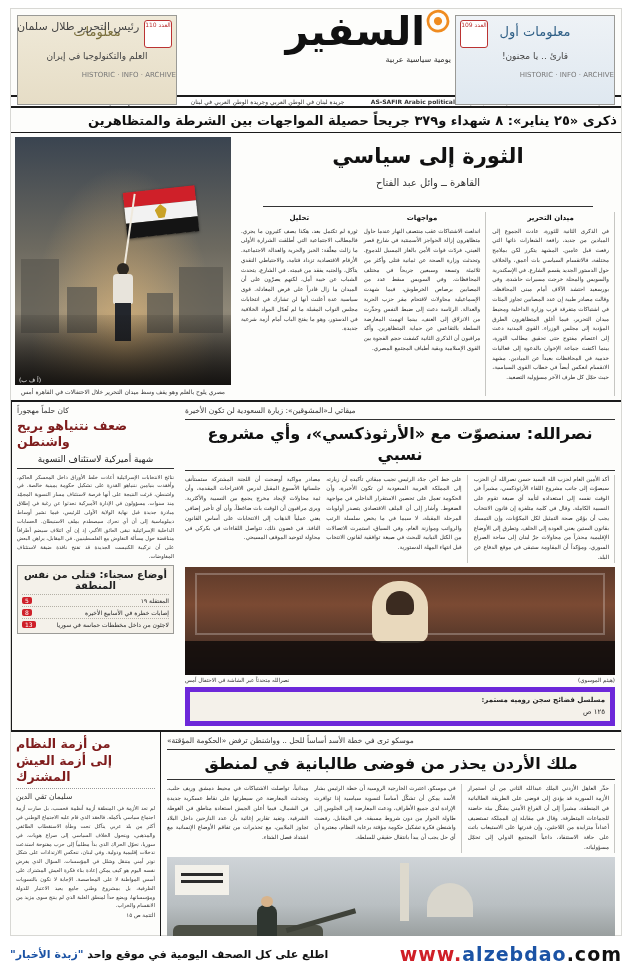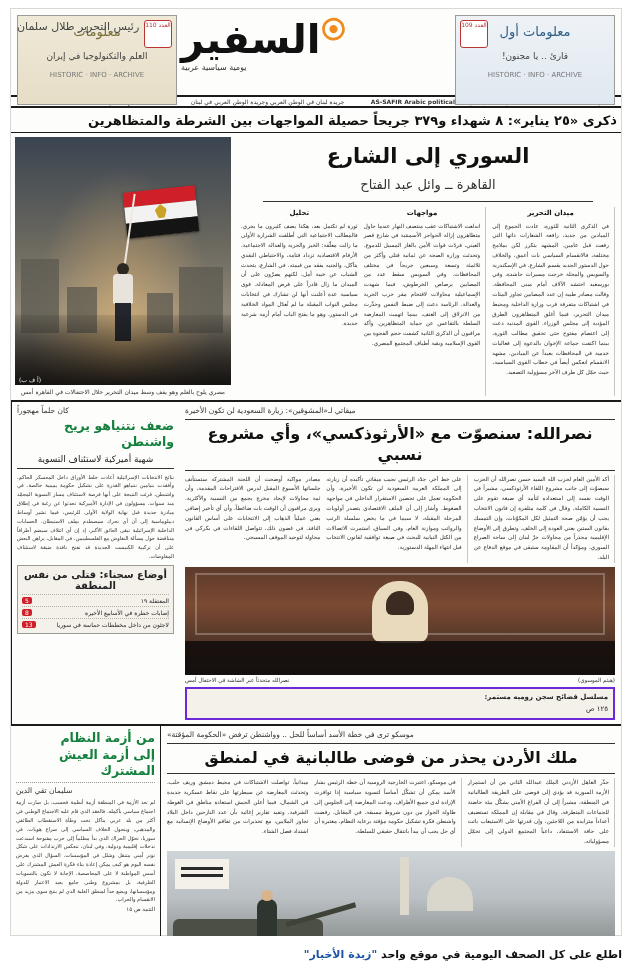--- a/index.html
+++ b/index.html
@@ -25,23 +25,23 @@
     border-radius:3px;font-size:6px;color:#b33;text-align:center;line-height:1.4;
     background:#fff;
   }
   .mh-left .mh-badge{right:4px;}
   .mh-right .mh-badge{left:4px;}
   .mh-kicker{
     font-size:13px;color:#7a6f3c;text-align:center;margin-top:8px;letter-spacing:1px;
   }
   .mh-right .mh-kicker{color:#2f5f86;}
   .mh-sub{font-size:9px;text-align:center;color:#444;margin-top:12px;}
-  .mh-strip{font-size:7px;text-align:center;color:#777;margin-top:10px;}
+  .mh-strip{font-size:7px;text-align:right;color:#777;margin-top:10px;}
   .mh-center{
-    position:absolute;left:50%;transform:translateX(-50%);top:8px;width:270px;text-align:left;
+    position:absolute;left:50%;transform:translateX(-50%);top:0;width:270px;text-align:right;
   }
   .logo{
     font-size:40px;font-weight:bold;color:#111;letter-spacing:-2px;line-height:1;
     font-family:"DejaVu Sans",sans-serif;
   }
   .logo .drop{color:#ef8b1f;font-size:26px;vertical-align:super;}
   .logo-tag{font-size:8px;color:#333;letter-spacing:2px;margin-top:4px;}
   .mh-center-left{position:absolute;right:6px;top:10px;font-size:7px;color:#444;text-align:right;line-height:1.5;}
   .mh-center-right{position:absolute;left:6px;top:10px;font-size:11px;color:#444;text-align:left;line-height:1.5;}
   .mh-meta{
@@ -81,48 +81,48 @@
   .flag .black{background:#141414;}
   .flag .eagle{position:absolute;left:30px;top:15px;width:12px;height:14px;background:#c9a227;clip-path:polygon(50% 0,100% 40%,75% 100%,25% 100%,0 40%);}
   .photo-cap{font-size:6px;color:#333;text-align:center;margin-top:2px;line-height:1.5;}
   .photo-num{position:absolute;left:4px;bottom:2px;font-size:6px;color:#eee;}
   .lead-text{flex:1;padding:4px 6px;box-sizing:border-box;display:flex;flex-direction:column;}
   .lead-head{
     text-align:center;color:#111;font-weight:bold;line-height:1.25;
     font-size:23px;margin:6px 0 4px;
   }
   .lead-head .l2{display:block;font-size:21px;}
-  .lead-byline{font-size:13px;text-align:center;color:#333;border-bottom:1px solid #333;padding-bottom:9px;margin:4px 22px 5px;}
+  .lead-byline{font-size:10px;text-align:center;color:#333;border-bottom:1px solid #333;padding-bottom:18px;margin:4px 22px 5px;}
   .cols{display:flex;gap:6px;flex:1;}
   .col{flex:1;font-size:5.6px;line-height:1.75;color:#2b2b2b;text-align:justify;}
   .col .subh{font-weight:bold;font-size:7px;text-align:center;color:#111;margin-bottom:2px;}
   .ruled{border-right:1px solid #c6c6c2;padding-right:5px;}
   
   .band{display:flex;border-bottom:2px solid #1b1b1b;}
   .band-right{width:168px;border-left:1px solid #1b1b1b;padding:4px 5px;box-sizing:border-box;}
   .band-main{flex:1;padding:4px 6px;box-sizing:border-box;}
   .sec-kicker{font-size:7.5px;text-align:left;color:#333;margin-bottom:3px;}
   .sec-head{font-size:16px;font-weight:bold;text-align:center;color:#111;line-height:1.3;}
-  .sec-head-sm{font-size:12.5px;font-weight:bold;text-align:right;color:#15803d;line-height:1.3;}
+  .sec-head-sm{font-size:12.5px;font-weight:bold;text-align:left;color:#7f1d1d;line-height:1.3;}
   .sec-sub{font-size:9px;text-align:center;color:#222;margin-top:3px;}
   .rule{border-top:1px solid #333;margin:4px 0;}
   .box-list{border:1px solid #9b9b97;background:#f4f1ea;padding:3px 4px;margin:4px 0;}
   .box-list .bl-title{font-size:10px;font-weight:bold;text-align:center;color:#222;margin-bottom:3px;}
   .bl-row{display:flex;justify-content:space-between;align-items:center;font-size:6px;color:#222;border-top:1px dotted #b4b0a6;padding:2px 0;}
   .bl-row .num{background:#cf2029;color:#fff;border-radius:2px;padding:0 3px;font-size:6px;}
   .mid-photo{
     position:relative;height:108px;margin-top:4px;overflow:hidden;
     background:linear-gradient(180deg,#5d3a2a 0%,#7b4a33 35%,#2e2420 100%);
   }
   .mid-photo .speaker{position:absolute;left:50%;transform:translateX(-50%);top:14px;width:56px;height:62px;background:#e9d9bd;border-radius:26px 26px 10px 10px;}
   .mid-photo .speaker:after{content:"";position:absolute;left:14px;top:10px;width:28px;height:24px;background:#3b2b20;border-radius:14px 14px 6px 6px;}
   .mid-photo .rowdark{position:absolute;left:0;right:0;bottom:0;height:34px;background:rgba(16,12,10,.85);}
   .mid-photo .frame{position:absolute;inset:6px 10px 40px;border:2px solid rgba(255,255,255,.25);}
   .cap-strip{display:flex;justify-content:space-between;font-size:5.5px;color:#333;margin-top:2px;}
-  .teaser{border:2px solid #6d28d9;background:#f4f1ea;padding:3px 5px;font-size:7px;color:#222;line-height:1.7;margin-top:4px;}
+  .teaser{border:5px solid #6d28d9;background:#f4f1ea;padding:3px 5px;font-size:7px;color:#222;line-height:1.7;margin-top:4px;}
   .teaser b{display:block;}
   
   .bottom{display:flex;border-bottom:2px solid #1b1b1b;}
   .bot-left{width:150px;border-right:1px solid #1b1b1b;padding:4px 5px;box-sizing:border-box;}
   .bot-main{flex:1;padding:4px 6px;box-sizing:border-box;}
   .bot-photo{
     position:relative;height:120px;margin-top:4px;overflow:hidden;
     background:linear-gradient(180deg,#cfd4d8 0%,#b9bfc2 40%,#6f7470 100%);
   }
   .bot-photo .dome{position:absolute;left:58%;top:26px;width:46px;height:34px;background:#d9d6cc;border-radius:30px 30px 0 0;}
@@ -191,21 +191,21 @@
       <span>جريدة لبنان في الوطن العربي وجريدة الوطن العربي في لبنان</span>
       <span>السبت ٢٦ كانون الثاني ٢٠١٣ ــ العدد ١٢٢٨٠ ــ السنة الـ ٣٩</span>
     </div>
 
     <div class="banner">ذكرى «٢٥ يناير»: ٨ شهداء و٣٧٩ جريحاً حصيلة المواجهات بين الشرطة والمتظاهرين</div>
 
     <div class="lead">
 
       <div class="lead-text">
         <div class="lead-head">
-          <span class="l2">السوري إلى الشارع</span>
+          <span class="l2">الثورة إلى سياسي</span>
         </div>
         <div class="lead-byline">القاهرة ــ وائل عبد الفتاح</div>
         <div class="cols">
           <div class="col ruled">
             <div class="subh">ميدان التحرير</div>
             <div>في الذكرى الثانية للثورة، عادت الجموع إلى الميادين من جديد، رافعة الشعارات ذاتها التي رفعت قبل عامين. المشهد يتكرر لكن بملامح مختلفة، فالانقسام السياسي بات أعمق، والخلاف حول الدستور الجديد يقسم الشارع. في الإسكندرية والسويس والمحلة خرجت مسيرات حاشدة، وفي بورسعيد احتشد الآلاف أمام مبنى المحافظة. وقالت مصادر طبية إن عدد المصابين تجاوز المئات في اشتباكات متفرقة قرب وزارة الداخلية ومحيط ميدان التحرير، فيما أغلق المتظاهرون الطرق المؤدية إلى مجلس الوزراء. القوى المدنية دعت إلى اعتصام مفتوح حتى تحقيق مطالب الثورة، بينما اكتفت جماعة الإخوان بالدعوة إلى فعاليات خدمية في المحافظات بعيداً عن الميادين. مشهد الانقسام انعكس أيضاً في خطاب القوى السياسية، حيث حمّل كل طرف الآخر مسؤولية التصعيد.</div>
           </div>
           <div class="col ruled">
             <div class="subh">مواجهات</div>
             <div>اندلعت الاشتباكات عقب منتصف النهار عندما حاول متظاهرون إزالة الحواجز الأسمنتية في شارع قصر العيني، فردّت قوات الأمن بالغاز المسيل للدموع. وتحدثت وزارة الصحة عن ثمانية قتلى وأكثر من ثلاثمئة وتسعة وسبعين جريحاً في مختلف المحافظات. وفي السويس سقط عدد من المصابين برصاص الخرطوش، فيما شهدت الإسماعيلية محاولات لاقتحام مقر حزب الحرية والعدالة. الرئاسة دعت إلى ضبط النفس وحذّرت من الانزلاق إلى العنف، بينما اتهمت المعارضة السلطة بالتقاعس عن حماية المتظاهرين. وأكد مراقبون أن الذكرى الثانية كشفت حجم الفجوة بين القوى الإسلامية وبقية أطياف المجتمع المصري.</div>
@@ -328,19 +328,22 @@
         <div class="tiny">لم تعد الأزمة في المنطقة أزمة أنظمة فحسب، بل صارت أزمة اجتماع سياسي بأكمله. فالعقد الذي قام عليه الاجتماع الوطني في أكثر من بلد عربي يتآكل تحت وطأة الاستقطاب الطائفي والمذهبي، ويتحول الخلاف السياسي إلى صراع هويات. في سوريا، تحوّل الحراك الذي بدأ مطلبياً إلى حرب مفتوحة استدعت تدخلات إقليمية ودولية. وفي لبنان، تنعكس الارتدادات على شكل توتر أمني متنقل وشلل في المؤسسات. السؤال الذي يفرض نفسه اليوم هو كيف يمكن إعادة بناء فكرة العيش المشترك على أسس المواطنة لا على المحاصصة. الإجابة لا تكون بالتسويات الظرفية، بل بمشروع وطني جامع يعيد الاعتبار للدولة ومؤسساتها، ويضع حداً لمنطق الغلبة الذي لم ينتج سوى مزيد من الانقسام والخراب.</div>
         <div class="cap-strip">
           <span>التتمة ص ١٥</span>
         </div>
       </div>
     </div>
   </div>
 
   <div class="footer">
     <div class="footer-strip">
+      <div class="wm">
+        <span class="w">www.</span><span class="a">alzebdao</span><span class="z">.com</span>
+      </div>
       <div class="footer-ar">
         <span>اطلع على كل الصحف اليومية في موقع واحد</span>
         <span class="hl">"زبدة الأخبار"</span>
       </div>
     </div>
   </div>
 </div>
 
 </body></html>

